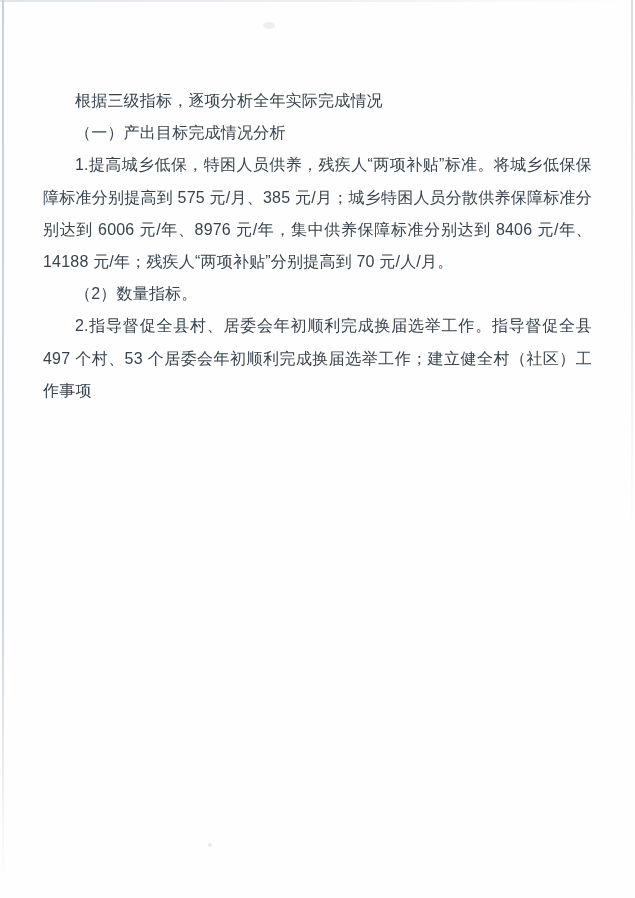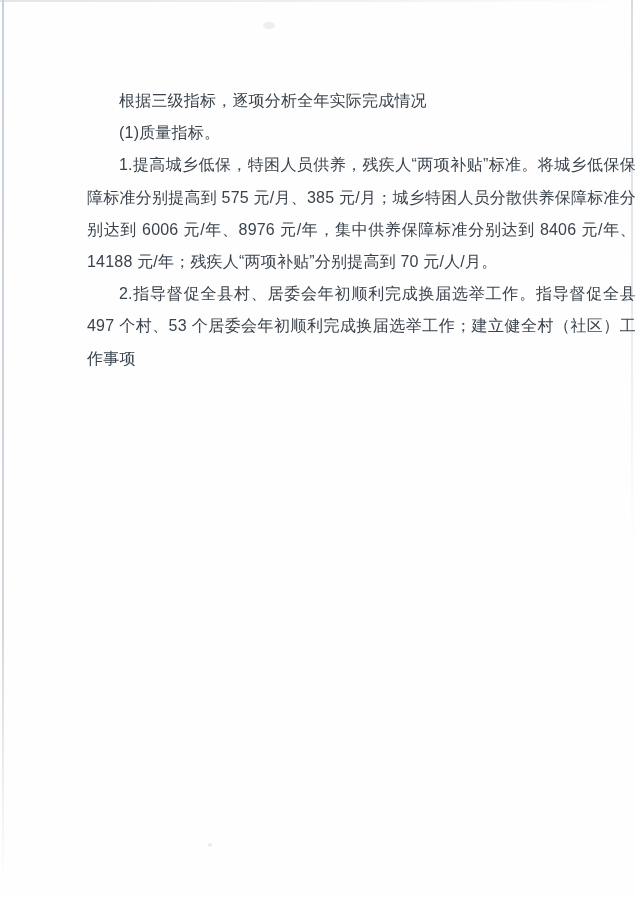--- a/index.html
+++ b/index.html
@@ -65,37 +65,37 @@
   .text-block {
     position: absolute;
     left: 43px;
     top: 85px;
     width: 549px;
     color: #3a434d;
     font-size: 16px;
     line-height: 32.2px;
     text-align: justify;
     letter-spacing: 0.2px;
-    margin-left: 44px;
   }
   .text-block p {
     margin: 0;
     padding: 0;
     text-indent: 2em;
   }
 </style>
 </head>
 <body>
 
 <div class="document-page">
   <div class="scan-edge-top"></div>
   <div class="scan-edge-left"></div>
   <div class="scan-edge-right"></div>
   <div class="scan-speck-1"></div>
   <div class="scan-speck-2"></div>
 
   <div class="text-block">
     <p>根据三级指标，逐项分析全年实际完成情况</p>
-    <p>(1)质量指标。</p>
+    <p>（一）产出目标完成情况分析</p>
     <p>1.提高城乡低保，特困人员供养，残疾人“两项补贴”标准。将城乡低保保障标准分别提高到 575 元/月、385 元/月；城乡特困人员分散供养保障标准分别达到 6006 元/年、8976 元/年，集中供养保障标准分别达到 8406 元/年、14188 元/年；残疾人“两项补贴”分别提高到 70 元/人/月。</p>
+    <p>（2）数量指标。</p>
     <p>2.指导督促全县村、居委会年初顺利完成换届选举工作。指导督促全县 497 个村、53 个居委会年初顺利完成换届选举工作；建立健全村（社区）工作事项</p>
   </div>
 </div>
 
 </body></html>

